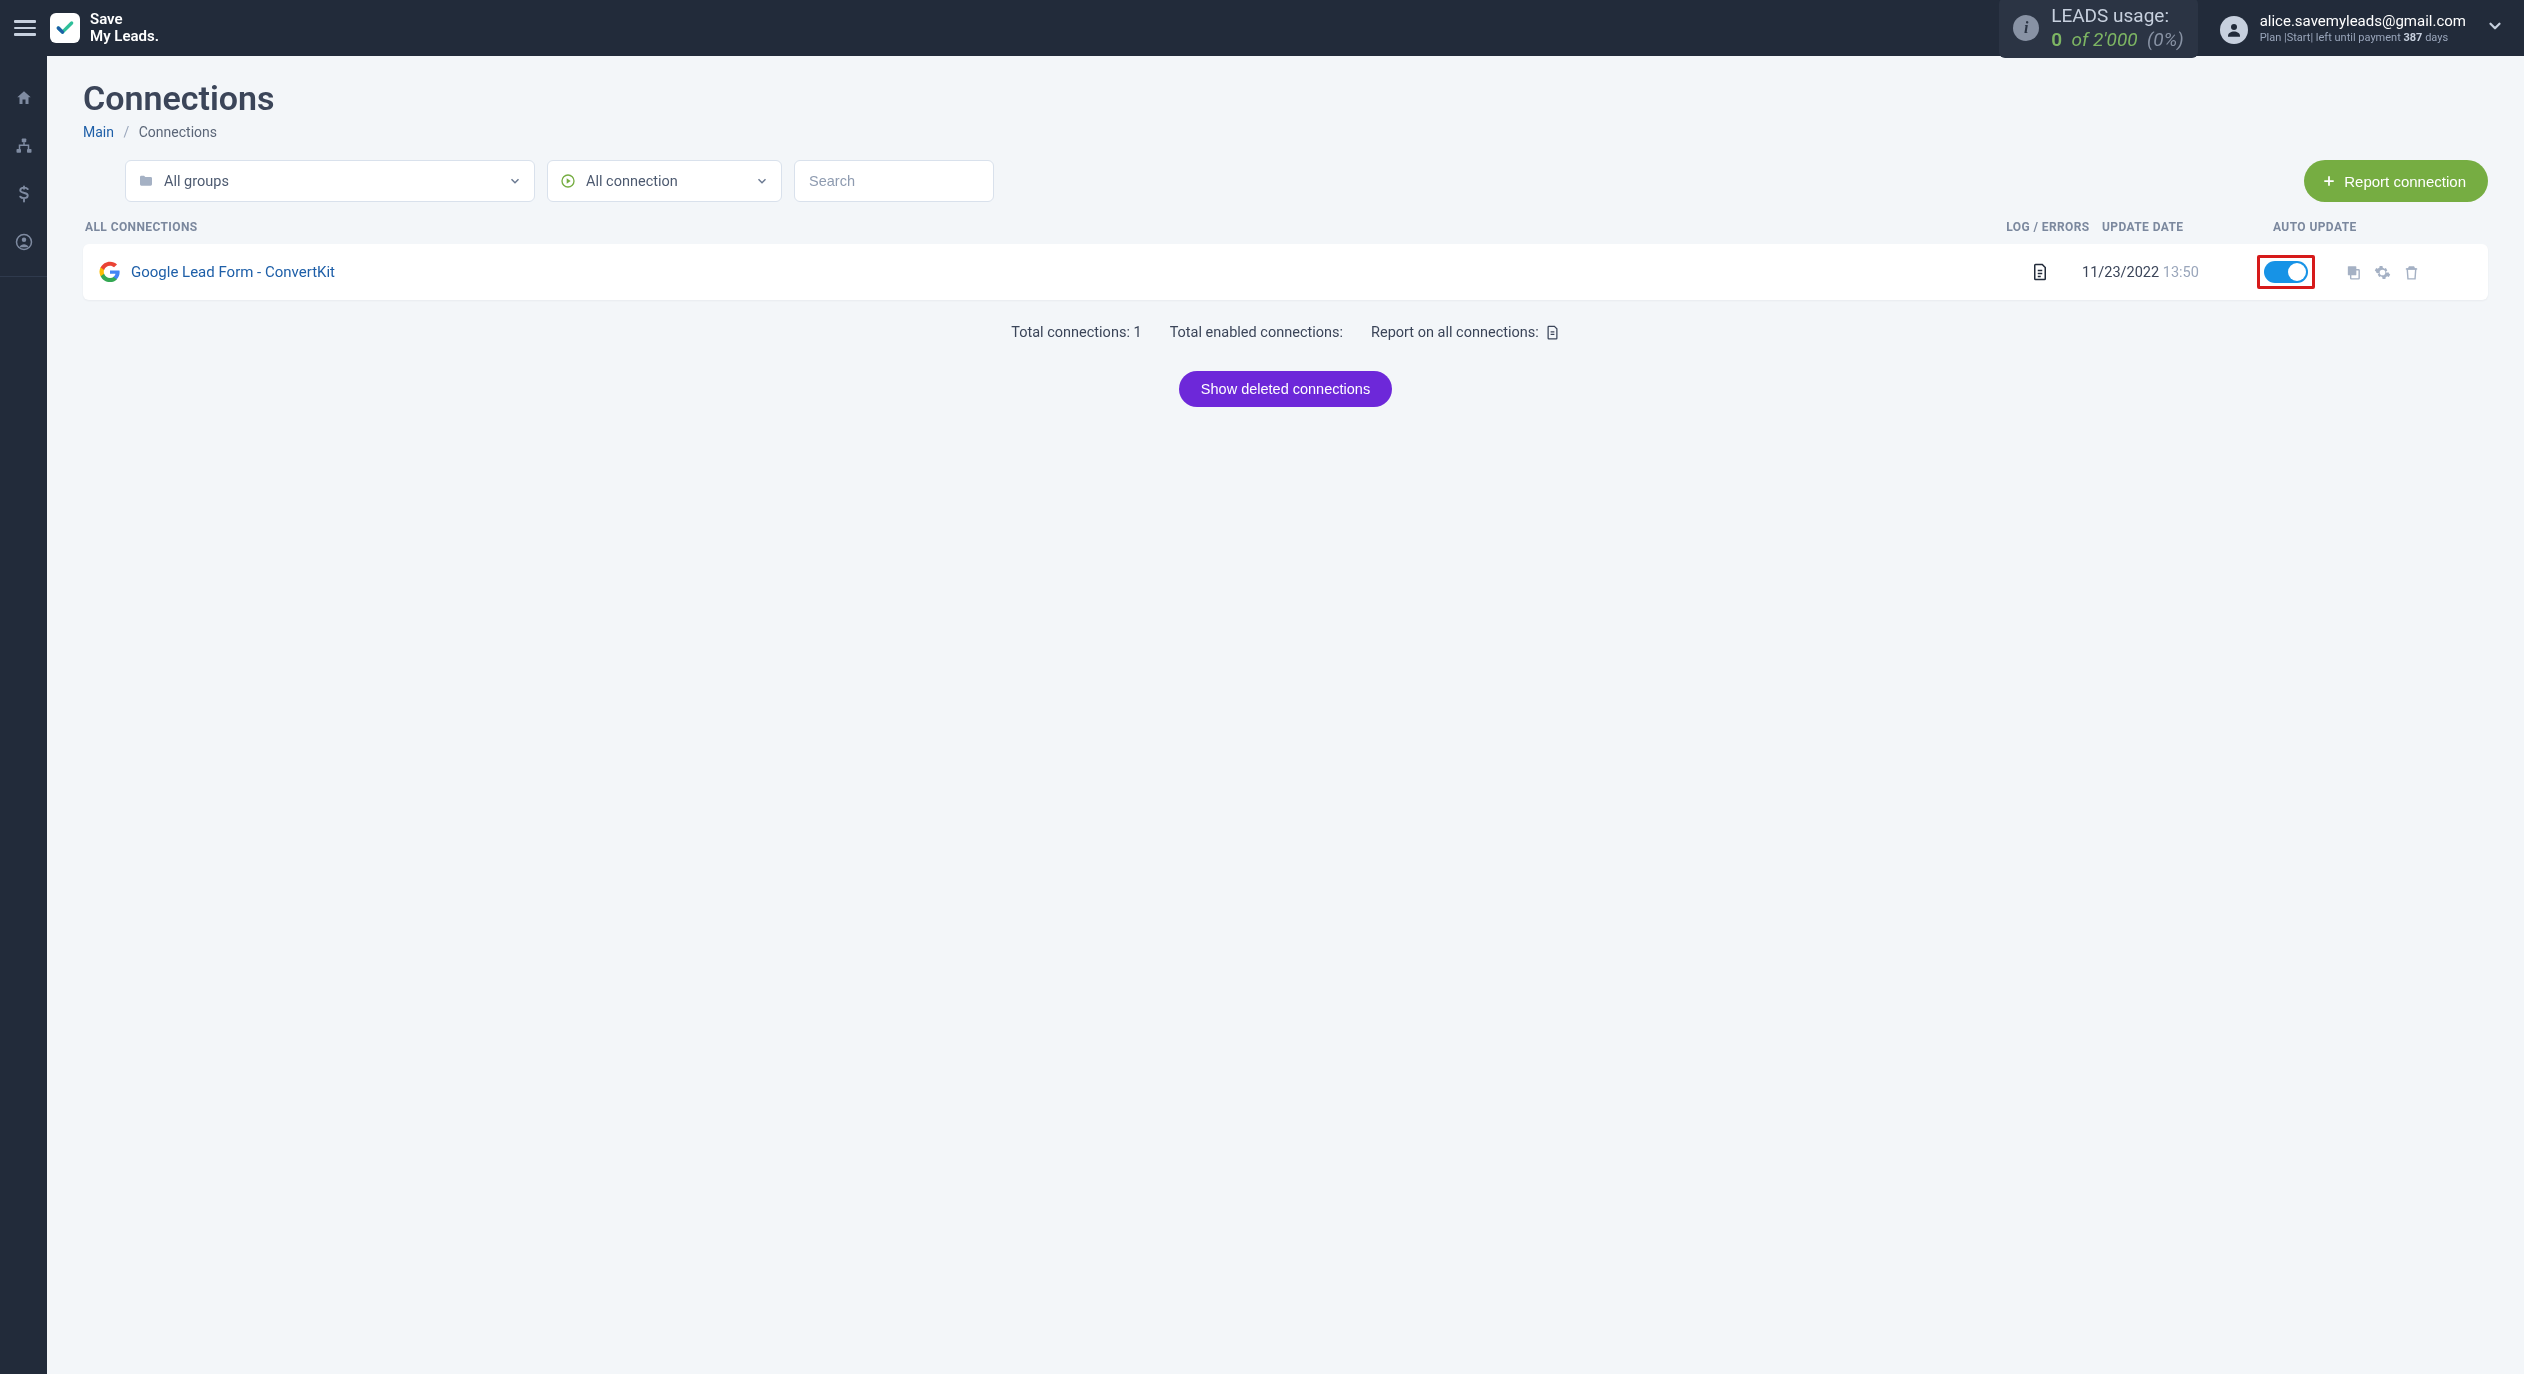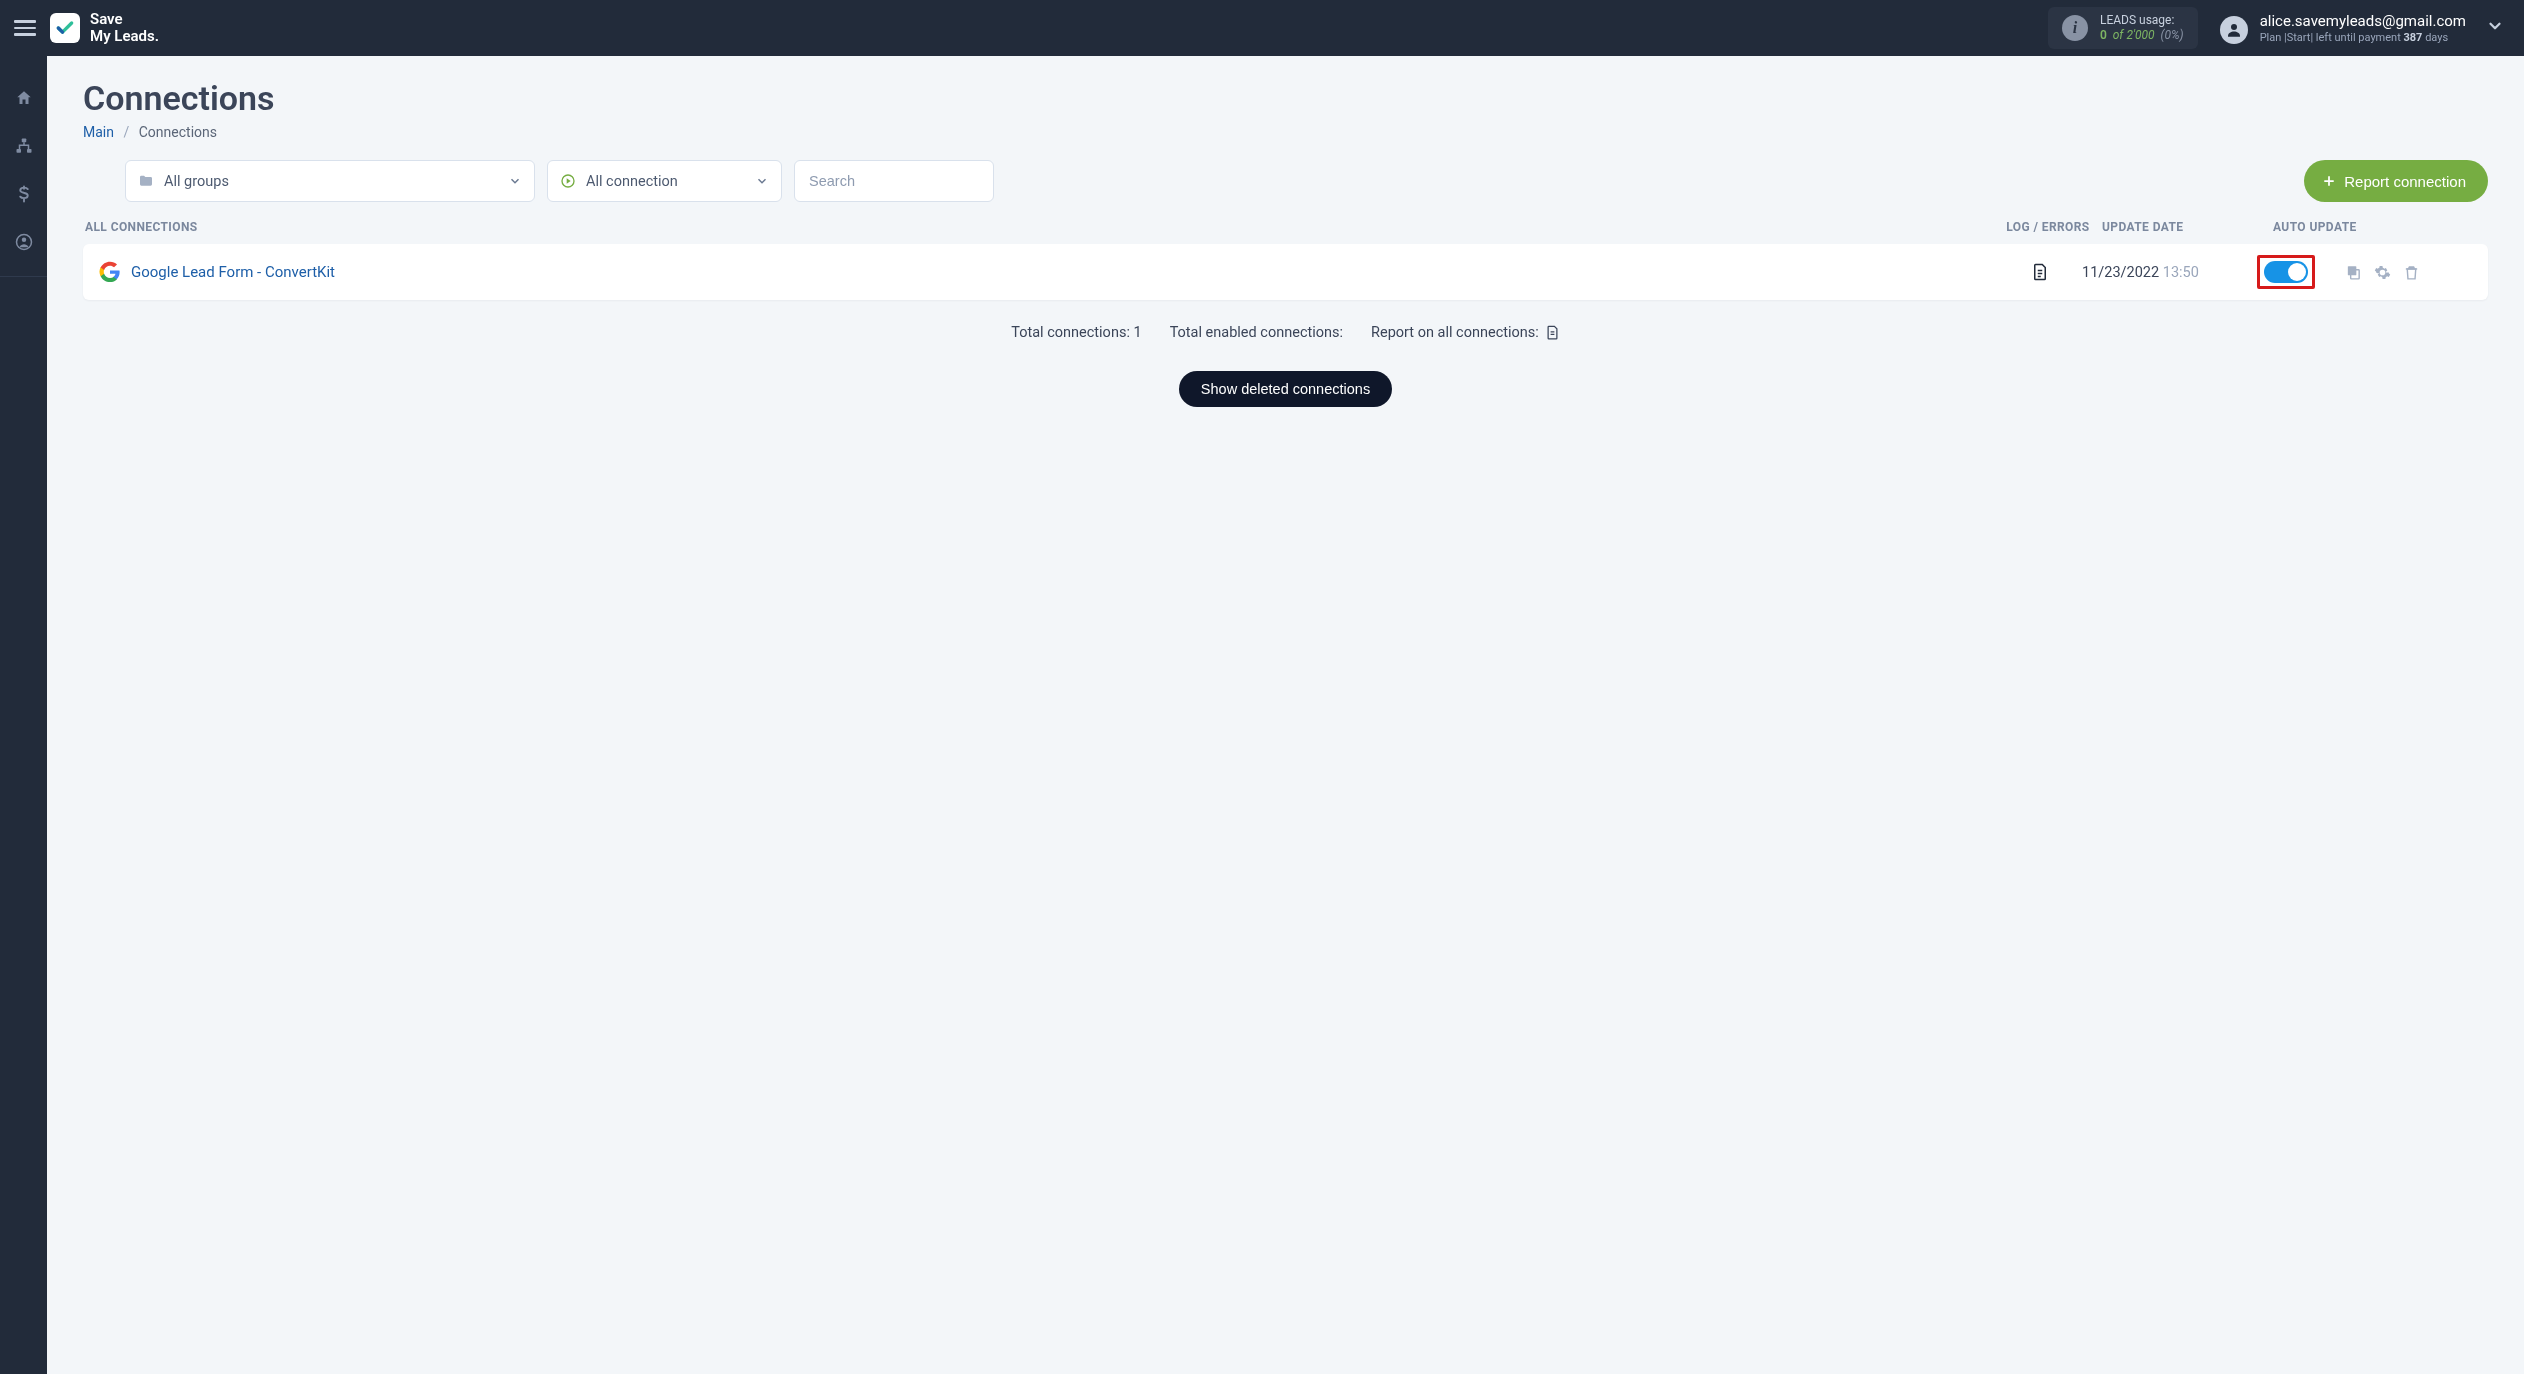--- a/index.html
+++ b/index.html
@@ -11,21 +11,21 @@
     .menu-icon { width: 22px; height: 22px; display: flex; flex-direction: column; justify-content: center; gap: 4px; margin-right: 14px; cursor: pointer; }
     .menu-icon span { display: block; height: 2.5px; background: #c7d0de; border-radius: 1px; }
     .brand { display: flex; align-items: center; gap: 10px; }
     .brand-logo { width: 30px; height: 30px; background: #fff; border-radius: 6px; display: flex; align-items: center; justify-content: center; }
     .brand-logo svg { width: 20px; height: 20px; }
     .brand-text { font-size: 15px; line-height: 1.15; font-weight: 600; color: #fff; }
     .brand-text .line2 { }
     .topbar-spacer { flex: 1; }
     .leads-box { background: #2b3444; border-radius: 6px; padding: 6px 14px; display: flex; align-items: center; gap: 12px; margin-right: 22px; }
     .leads-info-icon { width: 26px; height: 26px; border-radius: 50%; background: #8892a4; display: flex; align-items: center; justify-content: center; color: #2b3444; font-weight: 900; font-style: italic; font-family: Georgia, serif; font-size: 16px; }
-    .leads-text { font-size: 12px; line-height: 1.25; }
+    .leads-text { font-size: 19px; line-height: 1.25; }
     .leads-text .row1 { color: #c7d0de; }
     .leads-text .row2 .u0 { color: #7db563; font-weight: 600; }
     .leads-text .row2 .uof { color: #7db563; font-style: italic; }
     .leads-text .row2 .upct { color: #8892a4; font-style: italic; }
     .user-box { display: flex; align-items: flex-end; gap: 12px; margin-right: 14px; }
     .user-avatar { width: 28px; height: 28px; border-radius: 50%; background: #c7d0de; display: flex; align-items: center; justify-content: center; }
     .user-avatar svg { width: 18px; height: 18px; fill: #222b3a; }
     .user-text { font-size: 13.5px; line-height: 1.25; }
     .user-text .email { color: #fff; font-size: 15px; }
     .user-text .plan { color: #9aa6bb; font-size: 11px; }
@@ -88,21 +88,21 @@
     .row-actions button { background: none; border: none; padding: 0; cursor: pointer; color: #a5b1c4; display: flex; }
     .row-actions svg { width: 17px; height: 17px; fill: currentColor; }
 
     
     .stats-row { display: flex; justify-content: center; gap: 28px; margin-top: 24px; font-size: 14.5px; color: #3b4559; align-items: center; }
     .stats-row .report { display: inline-flex; align-items: center; gap: 6px; }
     .stats-row .report svg { width: 15px; height: 15px; fill: #9aa6bb; }
 
     
     .deleted-wrap { display: flex; justify-content: center; margin-top: 30px; }
-    .btn-deleted { height: 36px; background: #0f172a; color: #fff; border: none; border-radius: 18px; padding: 0 22px; font-size: 14.5px; cursor: pointer; }
+    .btn-deleted { height: 36px; background: #6d28d9; color: #fff; border: none; border-radius: 18px; padding: 0 22px; font-size: 14.5px; cursor: pointer; }
   </style>
 </head>
 <body>
 
 <div class="app">
 
   <div class="topbar">
     <div class="menu-icon">
       <span></span>
         <span></span>

